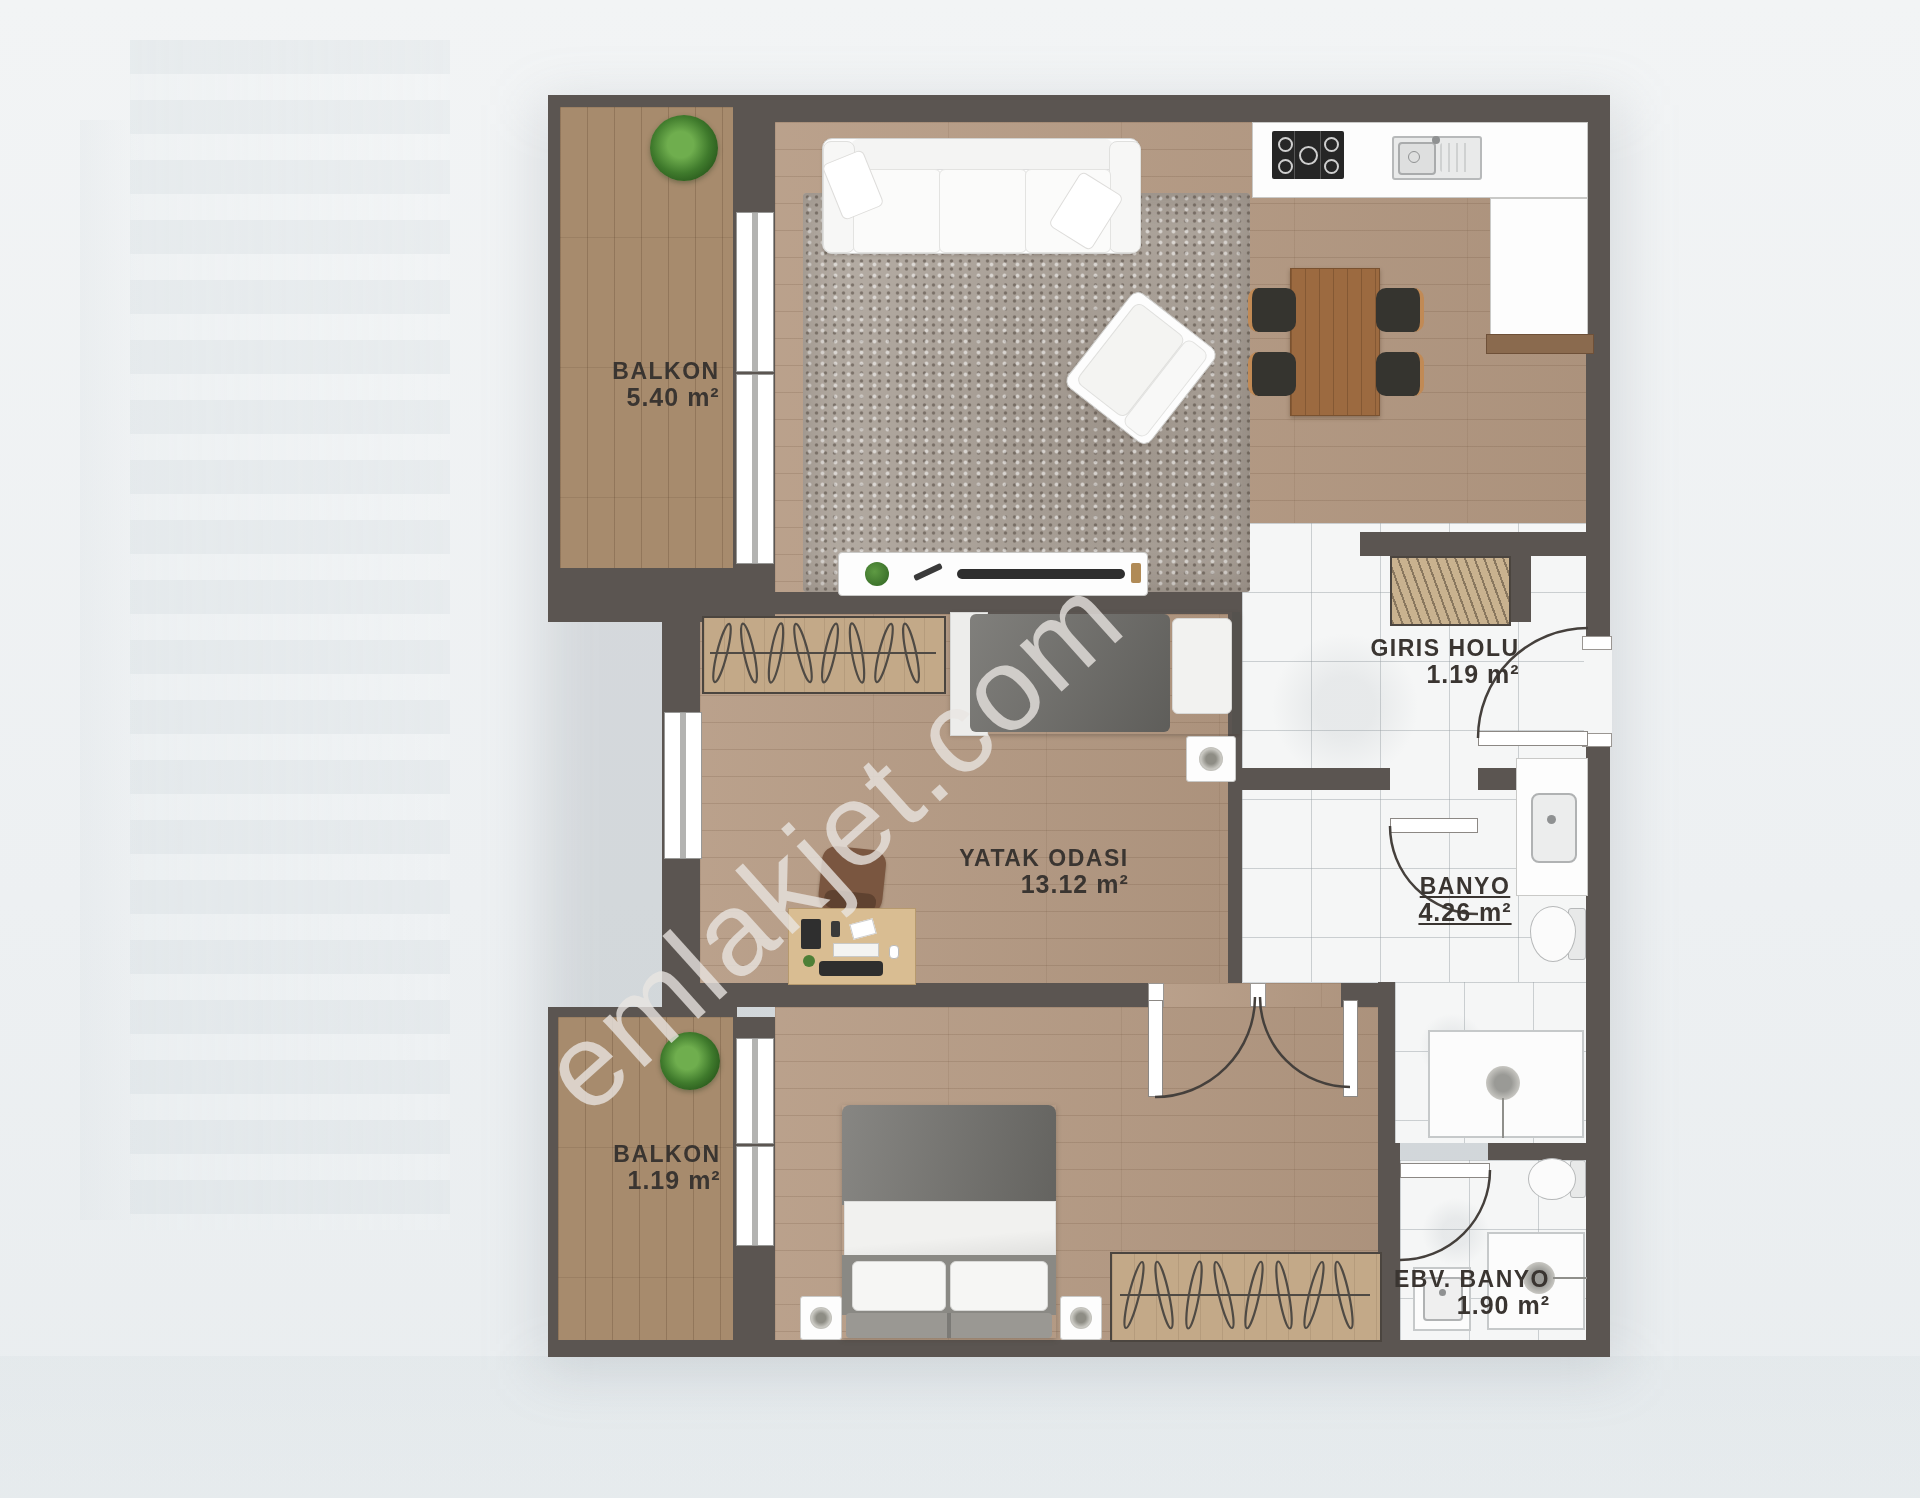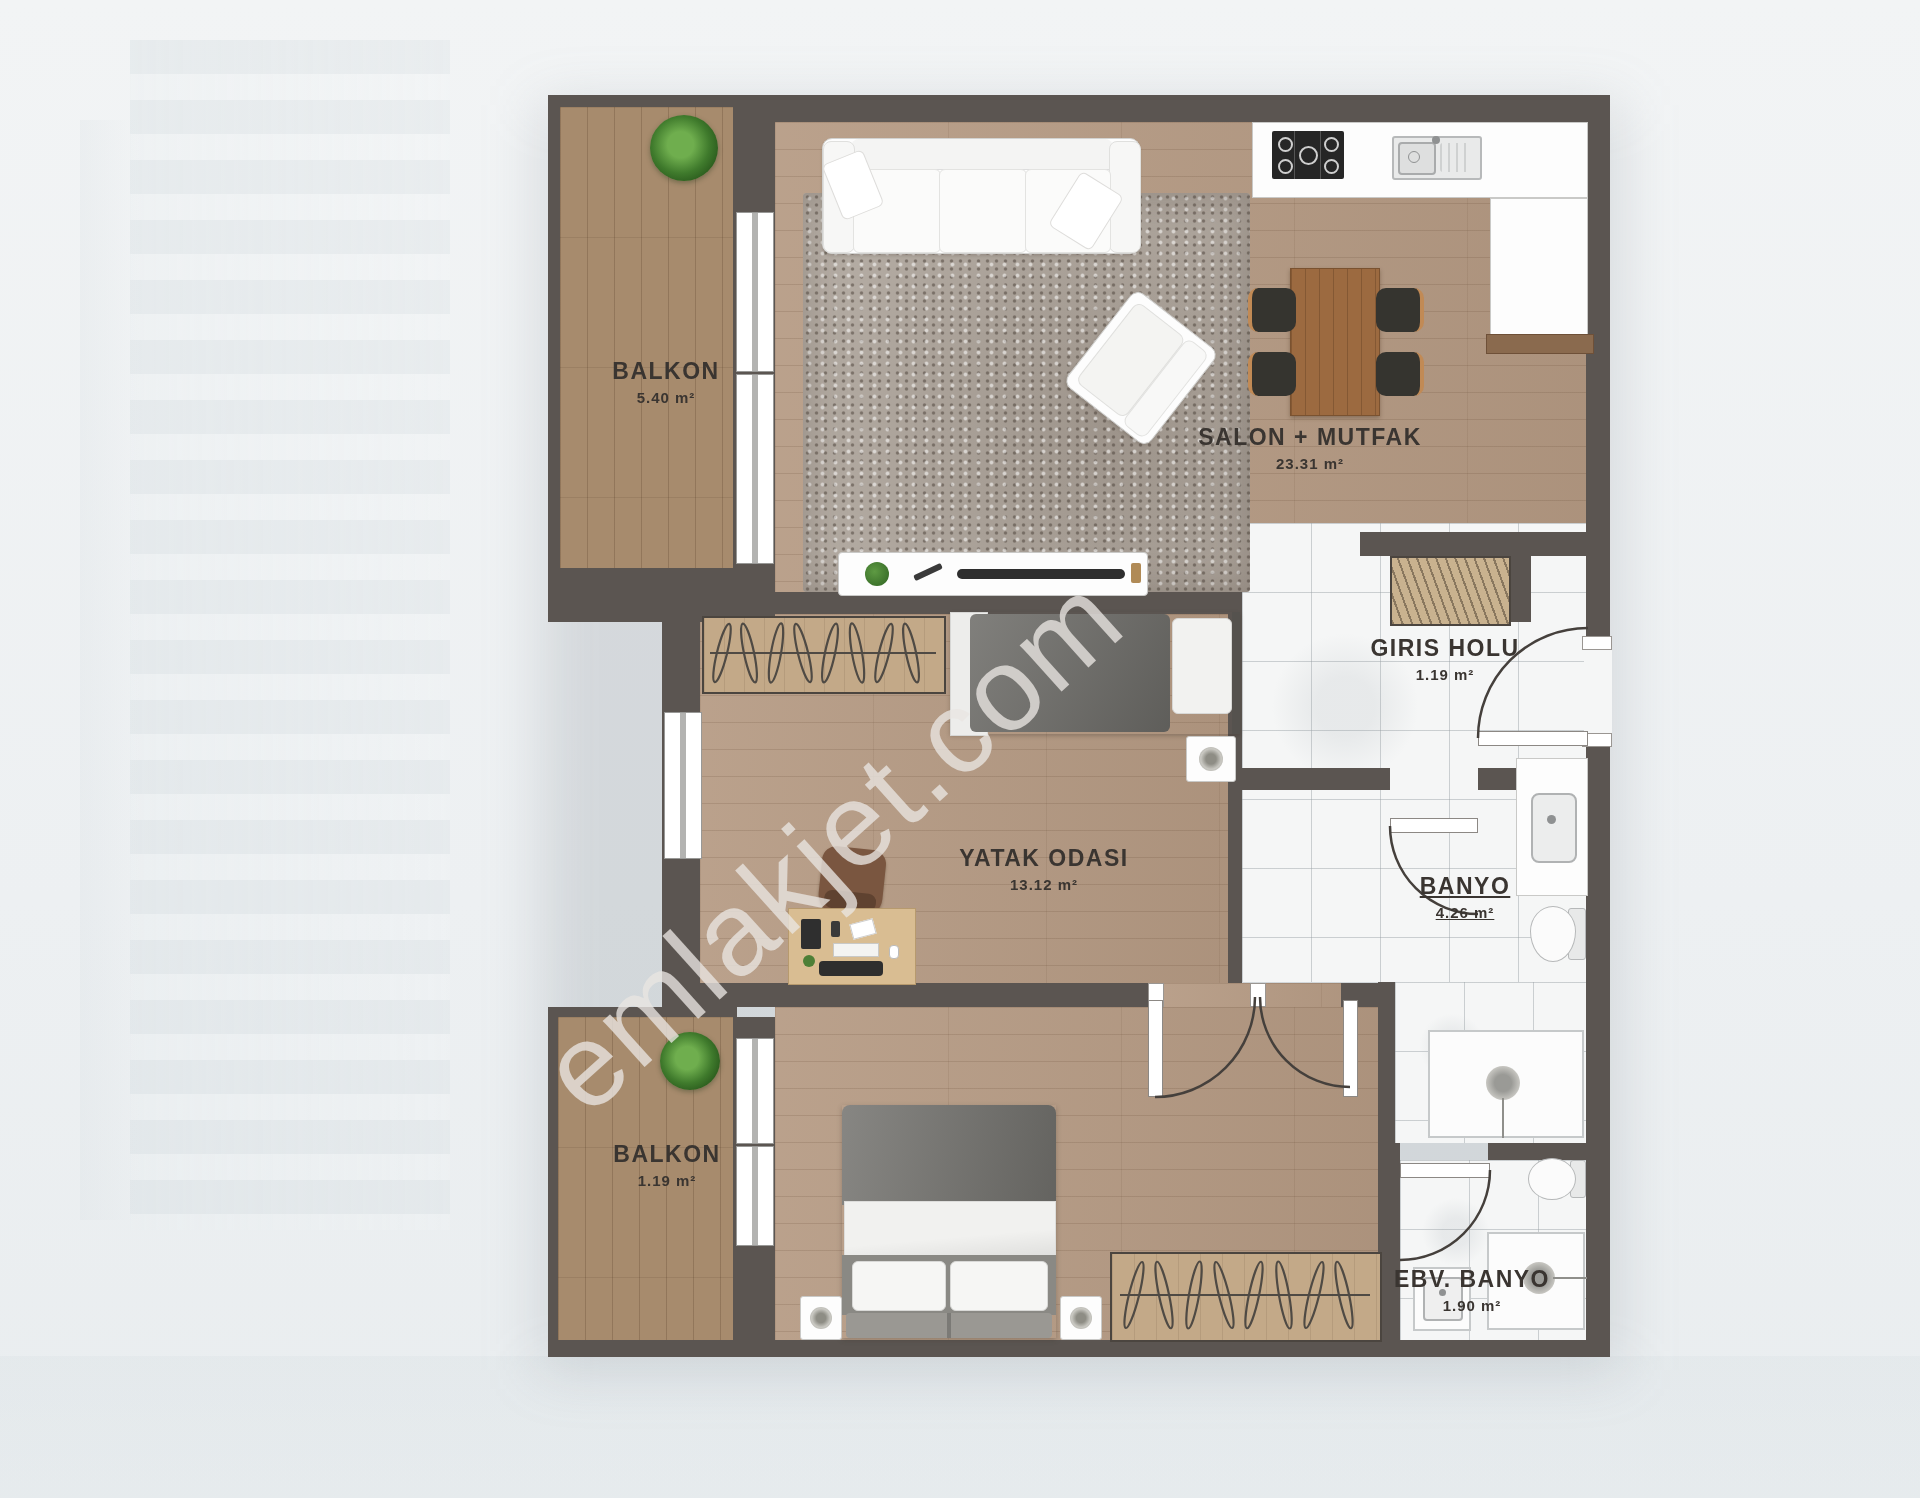--- a/index.html
+++ b/index.html
@@ -26,21 +26,21 @@
       radial-gradient(circle at 30% 40%, rgba(190,196,200,0.25) 0 8%, transparent 20%);}
   .win{position:absolute;background:#fff;border:1px solid #98989а;border:1px solid #989896;
        background-image:linear-gradient(to right, transparent 0 42%, #b3b3b1 42% 58%, transparent 58%);}
   .whitebox{position:absolute;background:#fdfdfd;border:1px solid #c9c9c7;}
   .leaf{position:absolute;background:#fff;border:1px solid #8c8884;box-sizing:border-box;}
   .thresh{position:absolute;background:#fff;border:1px solid #9a9692;box-sizing:border-box;}
   
   .room-label{position:absolute;transform:translate(-50%,-50%);text-align:center;
               color:#3a3531;font-weight:bold;white-space:nowrap;z-index:40;}
   .rname{display:block;font-size:23px;letter-spacing:1.5px;line-height:27px;}
-  .rarea{display:block;font-size:15px;letter-spacing:1px;line-height:25px;}
+  .rarea{display:block;font-size:25px;letter-spacing:1px;line-height:25px;text-align:right;}
   
   .soft{position:absolute;background:#fdfdfd;border:1px solid #d2d2d0;border-radius:7px;
         box-shadow:0 2px 3px rgba(60,50,40,0.18);}
   .svgov{position:absolute;left:0;top:0;z-index:30;pointer-events:none;}
   .rug{position:absolute;background:#b4aba2;border-radius:3px;
     background-image:
       radial-gradient(circle, rgba(255,255,255,0.55) 0 1.2px, transparent 2.5px),
       radial-gradient(circle, rgba(70,60,52,0.5) 0 1px, transparent 2.2px),
       radial-gradient(circle at 70% 60%, rgba(90,80,70,0.25), rgba(200,195,188,0.25));
     background-size:13px 11px, 9px 8px, 100% 100%;box-shadow:inset 0 0 40px rgba(80,70,60,0.35);}
@@ -274,24 +274,20 @@
       <ellipse cx="1284" cy="1295" rx="5" ry="34" transform="rotate(-10 1284 1295)"></ellipse>
       <ellipse cx="1314" cy="1295" rx="5" ry="34" transform="rotate(14 1314 1295)"></ellipse>
       <ellipse cx="1344" cy="1295" rx="5" ry="34" transform="rotate(-12 1344 1295)"></ellipse>
     </g>
   </svg>
 
   <div class="room-label" style="left:666px;top:384px;">
     <span class="rname">BALKON</span>
     <span class="rarea">5.40 m²</span>
   </div>
-  <div class="room-label" style="left:1310px;top:450px;">
-    <span class="rname">SALON + MUTFAK</span>
-    <span class="rarea">23.31 m²</span>
-  </div>
   <div class="room-label" style="left:1445px;top:661px;">
     <span class="rname">GIRIS HOLU</span>
     <span class="rarea">1.19 m²</span>
   </div>
   <div class="room-label" style="left:1044px;top:871px;">
     <span class="rname">YATAK ODASI</span>
     <span class="rarea">13.12 m²</span>
   </div>
   <div class="room-label" style="left:1465px;top:899px;text-decoration:underline;">
     <span class="rname">BANYO</span>

